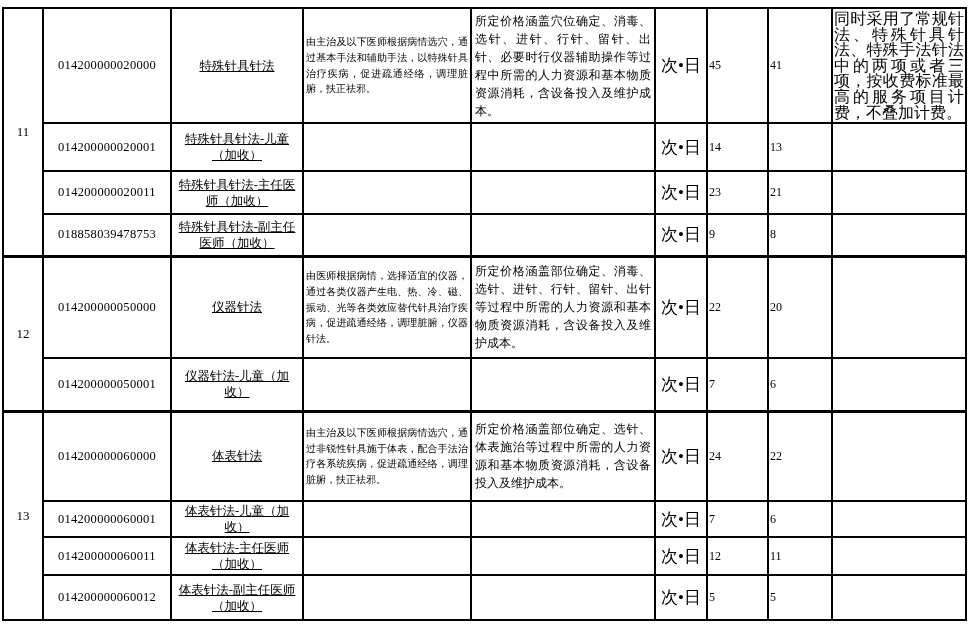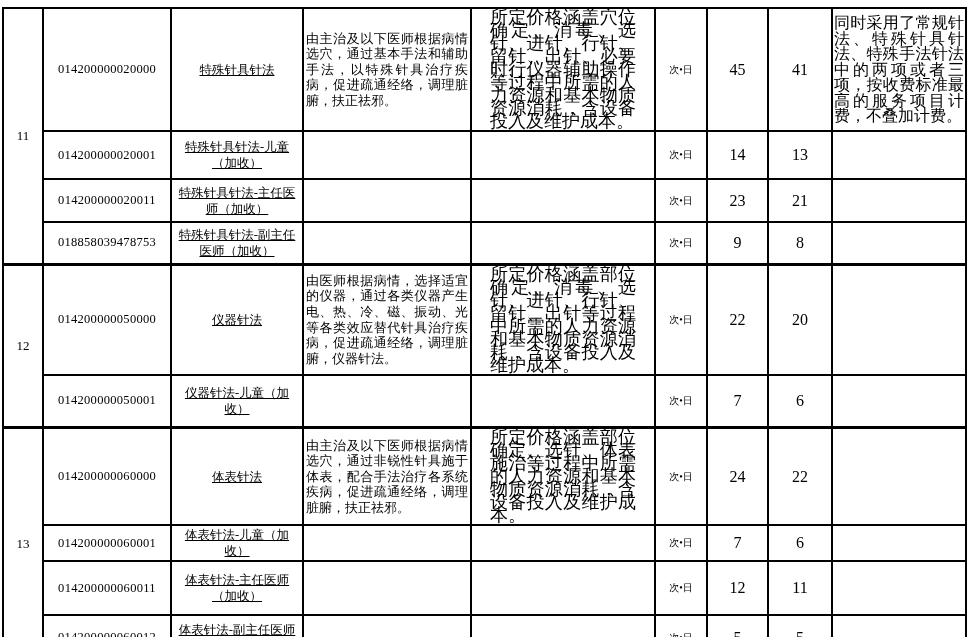--- a/index.html
+++ b/index.html
@@ -23,31 +23,31 @@
     word-break:normal;
     line-break:strict;
   }
   tr.group-start td{border-top:3px solid #000;}
   td.rowno{text-align:center;font-size:13px;}
   td.code{text-align:center;letter-spacing:0.3px;}
   td.name{text-align:center;padding:1px 3px;line-height:16px;text-decoration:underline;}
   td.desc{
     text-align:justify;
     padding:2px 2px;
-    font-size:13px;
+    font-size:10px;
     line-height:15.6px;
   }
   td.coverage{
     text-align:justify;
-    padding:2px 18px;
-    font-size:18px;
-    line-height:13px;
+    padding:2px 3px;
+    font-size:12px;
+    line-height:18px;
   }
-  td.unit{text-align:center;font-size:10px;}
-  td.price{text-align:center;font-size:16px;}
+  td.unit{text-align:center;font-size:17px;}
+  td.price{text-align:left;font-size:12px;}
   td.note{
     text-align:justify;
     padding:2px 1px;
     font-size:16px;
     line-height:15.6px;
     vertical-align:middle;
     margin-left:48px;
   }
 </style>
 </head>
@@ -146,21 +146,21 @@
       <tr style="height:32px">
         <td class="code">014200000060001</td>
         <td class="name">体表针法-儿童（加收）</td>
         <td class="desc"></td>
         <td class="coverage"></td>
         <td class="unit">次•日</td>
         <td class="price">7</td>
         <td class="price">6</td>
         <td class="note"></td>
       </tr>
-      <tr style="height:54px">
+      <tr style="height:38px">
         <td class="code">014200000060011</td>
         <td class="name">体表针法-主任医师（加收）</td>
         <td class="desc"></td>
         <td class="coverage"></td>
         <td class="unit">次•日</td>
         <td class="price">12</td>
         <td class="price">11</td>
         <td class="note"></td>
       </tr>
       <tr style="height:45px">

